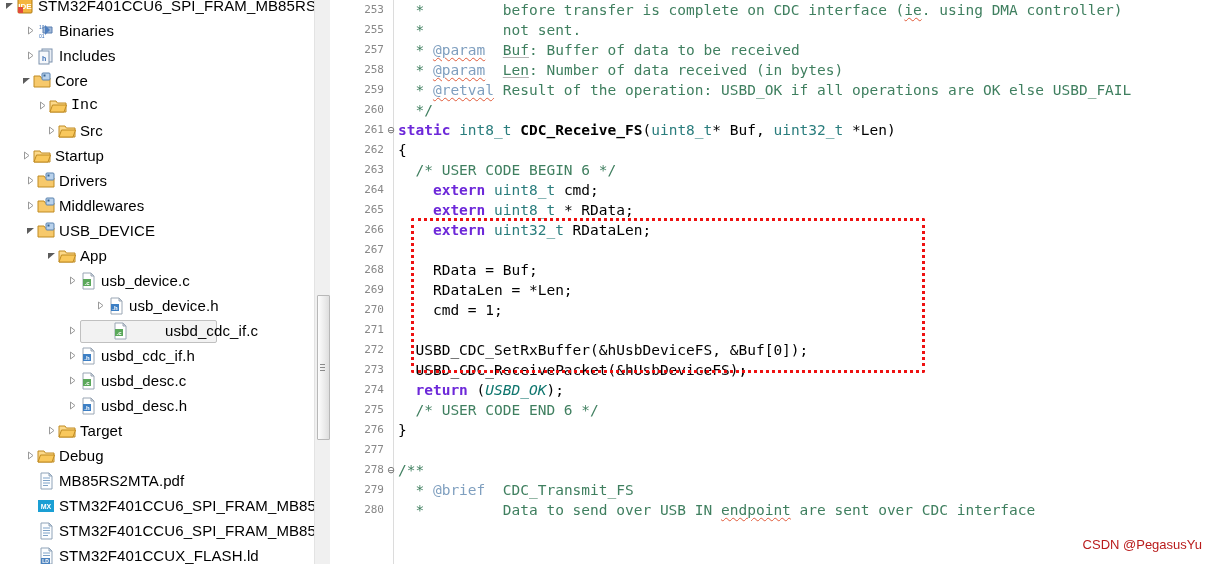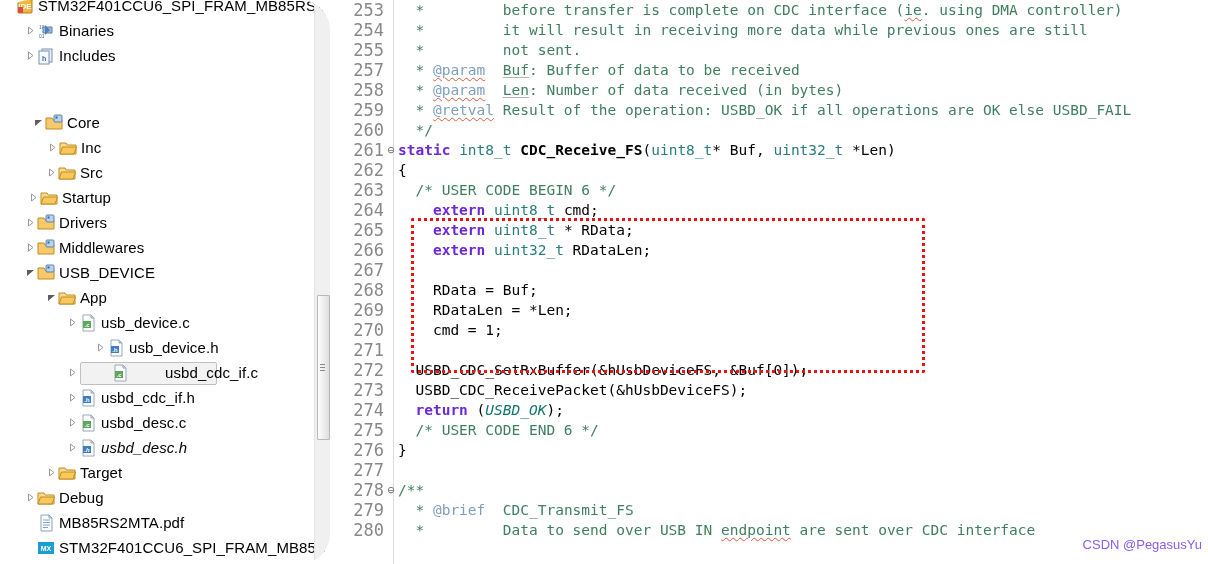--- a/index.html
+++ b/index.html
@@ -11,21 +11,20 @@
   }
   #root{position:relative;width:1208px;height:564px;overflow:hidden;display:flex;}
 
   
   #explorer{
     position:relative;
     width:330px;height:564px;
     background:#ffffff;
     overflow:hidden;
     flex:0 0 330px;
-    border-radius:30px;
   }
   #tree{
     position:absolute;left:0;top:-7px;width:330px;
   }
   .row{
     position:relative;
     height:25px;
     display:flex;align-items:center;
     white-space:nowrap;
     font-size:15px;
@@ -90,21 +89,21 @@
   #gutter-line{
     position:absolute;left:43px;top:0;bottom:0;width:1px;background:#dcdcdc;
   }
   .cline{
     position:relative;height:20px;white-space:pre;
     font-family:"DejaVu Sans Mono","Liberation Mono",monospace;
     font-size:14.5px;line-height:20px;
   }
   .ln{
     position:absolute;left:0;top:0;width:34px;text-align:right;
-    color:#888888;font-size:17px;line-height:20px;
+    color:#888888;font-size:11px;line-height:20px;
     font-family:"DejaVu Sans Mono","Liberation Mono",monospace;
   }
   .fold{
     position:absolute;left:35px;top:0;width:12px;height:20px;
     line-height:20px;text-align:center;color:#6f6f6f;font-size:12px;
     font-family:"DejaVu Sans Mono",monospace;
   }
   .code{
     position:absolute;left:48px;top:0;color:#000000;
   }
@@ -134,21 +133,21 @@
     border-radius:2px;
     box-sizing:border-box;
     pointer-events:none;
     z-index:5;
   }
 
   
   #watermark{
     position:absolute;right:6px;bottom:12px;
     font-family:"Liberation Sans", sans-serif;
-    font-size:13px;color:#8b5cf6;white-space:nowrap;
+    font-size:13px;color:#b91c1c;white-space:nowrap;
     z-index:6;
   }
 </style>
 </head>
 <body>
 
 <div id="root">
 
   <div id="explorer">
     <div id="tree">
@@ -185,34 +184,34 @@
               <path d="M2.5 1 L7 4.5 L2.5 8 Z" fill="none" stroke="#9a9a9a" stroke-width="1"></path>
             </svg>
           </span>
           <span class="ico"><svg width="18" height="18" viewBox="0 0 18 18">
               <rect x="5" y="2" width="10" height="13" fill="#e9eef5" stroke="#7d92ad"></rect>
               <rect x="2" y="4" width="10" height="13" fill="#f6f8fb" stroke="#7d92ad"></rect>
               <text x="5" y="14" font-size="7" fill="#3b6fb5" font-family="Liberation Sans" font-weight="bold">h</text>
             </svg></span>
           <span class="lbl">Includes</span>
         </div>
-        <div class="row" style="padding-left: 32px; margin-top: 42px;">
+        <div class="row" style="padding-left: 20px;">
           <span class="arrow">
             <svg width="9" height="9" viewBox="0 0 9 9">
               <path d="M1 2 L8 2 L1 8 Z" fill="#5c5c5c"></path>
             </svg>
           </span>
           <span class="ico"><svg width="18" height="18" viewBox="0 0 18 18">
               <path d="M1 4 L7 4 L8.4 6 L17 6 L17 15 L1 15 Z" fill="#f7c96b" stroke="#c08b22"></path>
               <rect x="9" y="1" width="8" height="7" rx="1" fill="#b9d2ec" stroke="#5b82ae"></rect>
               <rect x="10.5" y="2.5" width="2" height="2" fill="#34628f"></rect>
             </svg></span>
           <span class="lbl">Core</span>
         </div>
-        <div class="row" style="padding-left: 46px;">
+        <div class="row" style="padding-left: 36px; font-family: Liberation Mono, monospace;">
           <span class="arrow">
             <svg width="9" height="9" viewBox="0 0 9 9">
               <path d="M2.5 1 L7 4.5 L2.5 8 Z" fill="none" stroke="#9a9a9a" stroke-width="1"></path>
             </svg>
           </span>
           <span class="ico"><svg width="18" height="18" viewBox="0 0 18 18">
               <path d="M1 4 L7 4 L8.4 6 L17 6 L17 15 L1 15 Z" fill="#fcd98a" stroke="#c08b22"></path>
               <path d="M1 15 L3.5 8 L17.5 8 L15 15 Z" fill="#f9c85c" stroke="#c08b22"></path>
             </svg></span>
           <span class="lbl">Inc</span>
@@ -222,21 +221,21 @@
             <svg width="9" height="9" viewBox="0 0 9 9">
               <path d="M2.5 1 L7 4.5 L2.5 8 Z" fill="none" stroke="#9a9a9a" stroke-width="1"></path>
             </svg>
           </span>
           <span class="ico"><svg width="18" height="18" viewBox="0 0 18 18">
               <path d="M1 4 L7 4 L8.4 6 L17 6 L17 15 L1 15 Z" fill="#fcd98a" stroke="#c08b22"></path>
               <path d="M1 15 L3.5 8 L17.5 8 L15 15 Z" fill="#f9c85c" stroke="#c08b22"></path>
             </svg></span>
           <span class="lbl">Src</span>
         </div>
-        <div class="row" style="padding-left: 27px;">
+        <div class="row" style="padding-left: 20px;">
           <span class="arrow">
             <svg width="9" height="9" viewBox="0 0 9 9">
               <path d="M2.5 1 L7 4.5 L2.5 8 Z" fill="none" stroke="#9a9a9a" stroke-width="1"></path>
             </svg>
           </span>
           <span class="ico"><svg width="18" height="18" viewBox="0 0 18 18">
               <path d="M1 4 L7 4 L8.4 6 L17 6 L17 15 L1 15 Z" fill="#fcd98a" stroke="#c08b22"></path>
               <path d="M1 15 L3.5 8 L17.5 8 L15 15 Z" fill="#f9c85c" stroke="#c08b22"></path>
             </svg></span>
           <span class="lbl">Startup</span>
@@ -356,21 +355,21 @@
             </svg>
           </span>
           <span class="ico"><svg width="18" height="18" viewBox="0 0 18 18">
               <path d="M4 1 L12 1 L15 4 L15 17 L4 17 Z" fill="#ffffff" stroke="#9aa6b4"></path>
               <path d="M12 1 L15 4 L12 4 Z" fill="#d6dde5" stroke="#9aa6b4"></path>
               <rect x="4" y="7" width="8" height="7" fill="#5aa85a"></rect>
               <text x="8" y="13" font-size="6" fill="#ffffff" font-family="Liberation Sans" text-anchor="middle" font-weight="bold">.c</text>
             </svg></span>
           <span class="lbl">usbd_desc.c</span>
         </div>
-        <div class="row" style="padding-left: 66px; font-style: italic;">
+        <div class="row" style="padding-left: 66px;">
           <span class="arrow">
             <svg width="9" height="9" viewBox="0 0 9 9">
               <path d="M2.5 1 L7 4.5 L2.5 8 Z" fill="none" stroke="#9a9a9a" stroke-width="1"></path>
             </svg>
           </span>
           <span class="ico"><svg width="18" height="18" viewBox="0 0 18 18">
               <path d="M4 1 L12 1 L15 4 L15 17 L4 17 Z" fill="#ffffff" stroke="#9aa6b4"></path>
               <path d="M12 1 L15 4 L12 4 Z" fill="#d6dde5" stroke="#9aa6b4"></path>
               <rect x="4" y="7" width="8" height="7" fill="#3d7fc4"></rect>
               <text x="8" y="13" font-size="6" fill="#ffffff" font-family="Liberation Sans" text-anchor="middle" font-weight="bold">.h</text>
@@ -463,21 +462,20 @@
       </div>
     </div>
   </div>
 
   <div id="sash"></div>
 
   <div id="editor">
     <div id="gutter-line"></div>
     <div id="code-lines">
         <div class="cline"><span class="ln">253</span><span class="code"><span class="cmt">  * </span><span class="cmt">        before transfer is complete on CDC interface (</span><span class="cmt squig">ie</span><span class="cmt">. using DMA controller)</span></span></div>
-        <div class="cline"><span class="ln">254</span><span class="code"><span class="cmt">  *         it will result in receiving more data while previous ones are still</span></span></div>
         <div class="cline"><span class="ln">255</span><span class="code"><span class="cmt">  *         not sent.</span></span></div>
         <div class="cline"><span class="ln">257</span><span class="code"><span class="cmt">  * </span><span class="tag squig">@param</span><span class="cmt">  </span><span class="cmt uline">Buf</span><span class="cmt">: Buffer of data to be received</span></span></div>
         <div class="cline"><span class="ln">258</span><span class="code"><span class="cmt">  * </span><span class="tag squig">@param</span><span class="cmt">  </span><span class="cmt uline">Len</span><span class="cmt">: Number of data received (in bytes)</span></span></div>
         <div class="cline"><span class="ln">259</span><span class="code"><span class="cmt">  * </span><span class="tag squig">@retval</span><span class="cmt"> Result of the operation: USBD_OK if all operations are OK else USBD_FAIL</span></span></div>
         <div class="cline"><span class="ln">260</span><span class="code"><span class="cmt">  */</span></span></div>
         <div class="cline"><span class="ln">261</span><span class="fold">⊖</span><span class="code"><span class="kw">static</span><span> </span><span class="typ">int8_t</span><span> </span><span class="" style="font-weight: bold;">CDC_Receive_FS</span><span>(</span><span class="typ">uint8_t</span><span>* Buf, </span><span class="typ">uint32_t</span><span> *Len)</span></span></div>
         <div class="cline"><span class="ln">262</span><span class="code"><span>{</span></span></div>
         <div class="cline"><span class="ln">263</span><span class="code"><span class="cmt">  /* USER CODE BEGIN 6 */</span></span></div>
         <div class="cline"><span class="ln">264</span><span class="code"><span>    </span><span class="kw">extern</span><span> </span><span class="typ">uint8_t</span><span> cmd;</span></span></div>
         <div class="cline"><span class="ln">265</span><span class="code"><span>    </span><span class="kw">extern</span><span> </span><span class="typ">uint8_t</span><span> * RData;</span></span></div>

